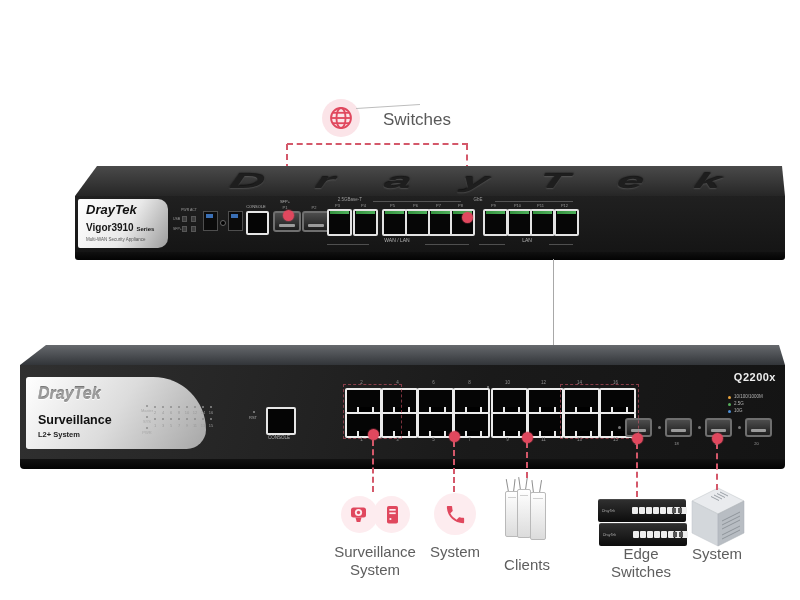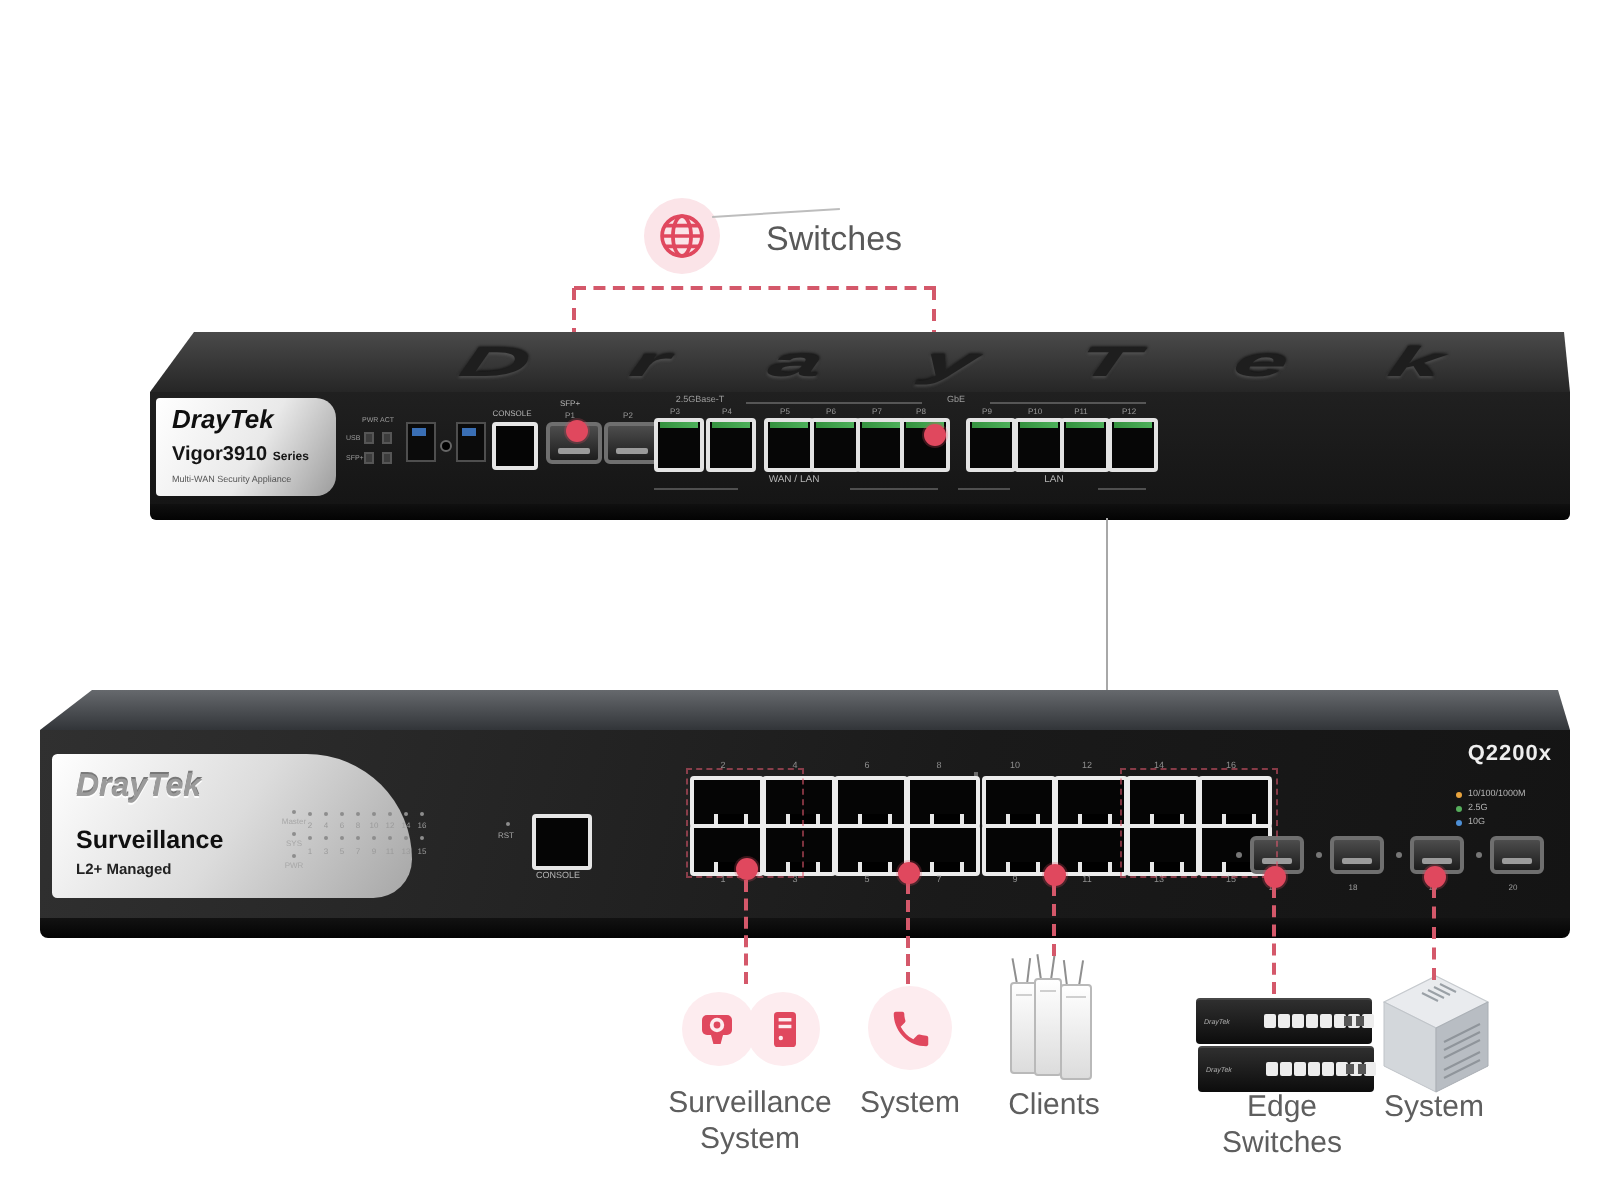--- a/index.html
+++ b/index.html
@@ -203,21 +203,21 @@
   </div>
 
   <div class="abs uplink"></div>
 
   <div class="abs switch">
     <div class="s-top"></div>
     <div class="s-front">
       <div class="s-panel">
         <span class="sw-brand">DrayTek</span>
         <span class="sw-name">Surveillance</span>
-        <span class="sw-sub">L2+ Managed</span>
+        <span class="sw-sub">L2+ System</span>
       </div>
       <span class="sdot" style="left:233px;top:46px"></span>
       <span class="sledlab" style="left:223px;top:50px;width:20px">RST</span>
       <div class="crj" style="left:246px;top:42px;width:26px;height:24px"></div>
       <span class="tinylab" style="left:234px;top:70px;width:50px;font-size:4.5px">CONSOLE</span>
       <div class="pdiv"></div>
       <span class="sw-model">Q2200x</span>
     <div class="sdot" style="left: 126px; top: 40px;"></div>
         <div class="sledlab" style="left: 108px; top: 43px; width: 38px;">Master</div>
         <div class="sdot" style="left: 126px; top: 51px;"></div>
@@ -396,21 +396,21 @@
     <polygon points="29,1 55,14 29,27 3,14" fill="#e9ebee" stroke="#c5c9cd" stroke-width="0.6"></polygon>
     <polygon points="3,14 29,27 29,59 3,46" fill="#d3d7db" stroke="#bfc3c8" stroke-width="0.5"></polygon>
     <polygon points="29,27 55,14 55,46 29,59" fill="#b8bdc3" stroke="#a9aeb4" stroke-width="0.5"></polygon>
     <path d="M22 9.5 l8 4 M25 8 l8 4 M28 6.5 l8 4 M31 5 l8 4" stroke="#9aa0a6" stroke-width="1" fill="none"></path>
     <path d="M33 34 L51 25 M33 38 L51 29 M33 42 L51 33" stroke="#8f959b" stroke-width="1" fill="none"></path>
     <path d="M33 48 L51 39 M33 52 L51 43" stroke="#8f959b" stroke-width="1" fill="none"></path>
   </svg>
 
   <div class="ep-label" style="left:320px;top:543px;width:110px">Surveillance System</div>
   <div class="ep-label" style="left:425px;top:543px;width:60px">System</div>
-  <div class="ep-label" style="left:495px;top:544px;width:64px">Clients</div>
+  <div class="ep-label" style="left:495px;top:556px;width:64px">Clients</div>
   <div class="ep-label" style="left:602px;top:545px;width:78px">Edge Switches</div>
   <div class="ep-label" style="left:687px;top:545px;width:60px">System</div>
 
 <div class="dot" style="left: 282.5px; top: 209.5px;"></div>
     <div class="dot" style="left: 461.5px; top: 211.5px;"></div>
     <div class="dot" style="left: 367.5px; top: 428.5px;"></div>
     <div class="dot" style="left: 448.5px; top: 430.5px;"></div>
     <div class="dot" style="left: 521.5px; top: 431.5px;"></div>
     <div class="dot" style="left: 631.5px; top: 432.5px;"></div>
     <div class="dot" style="left: 711.5px; top: 432.5px;"></div>

